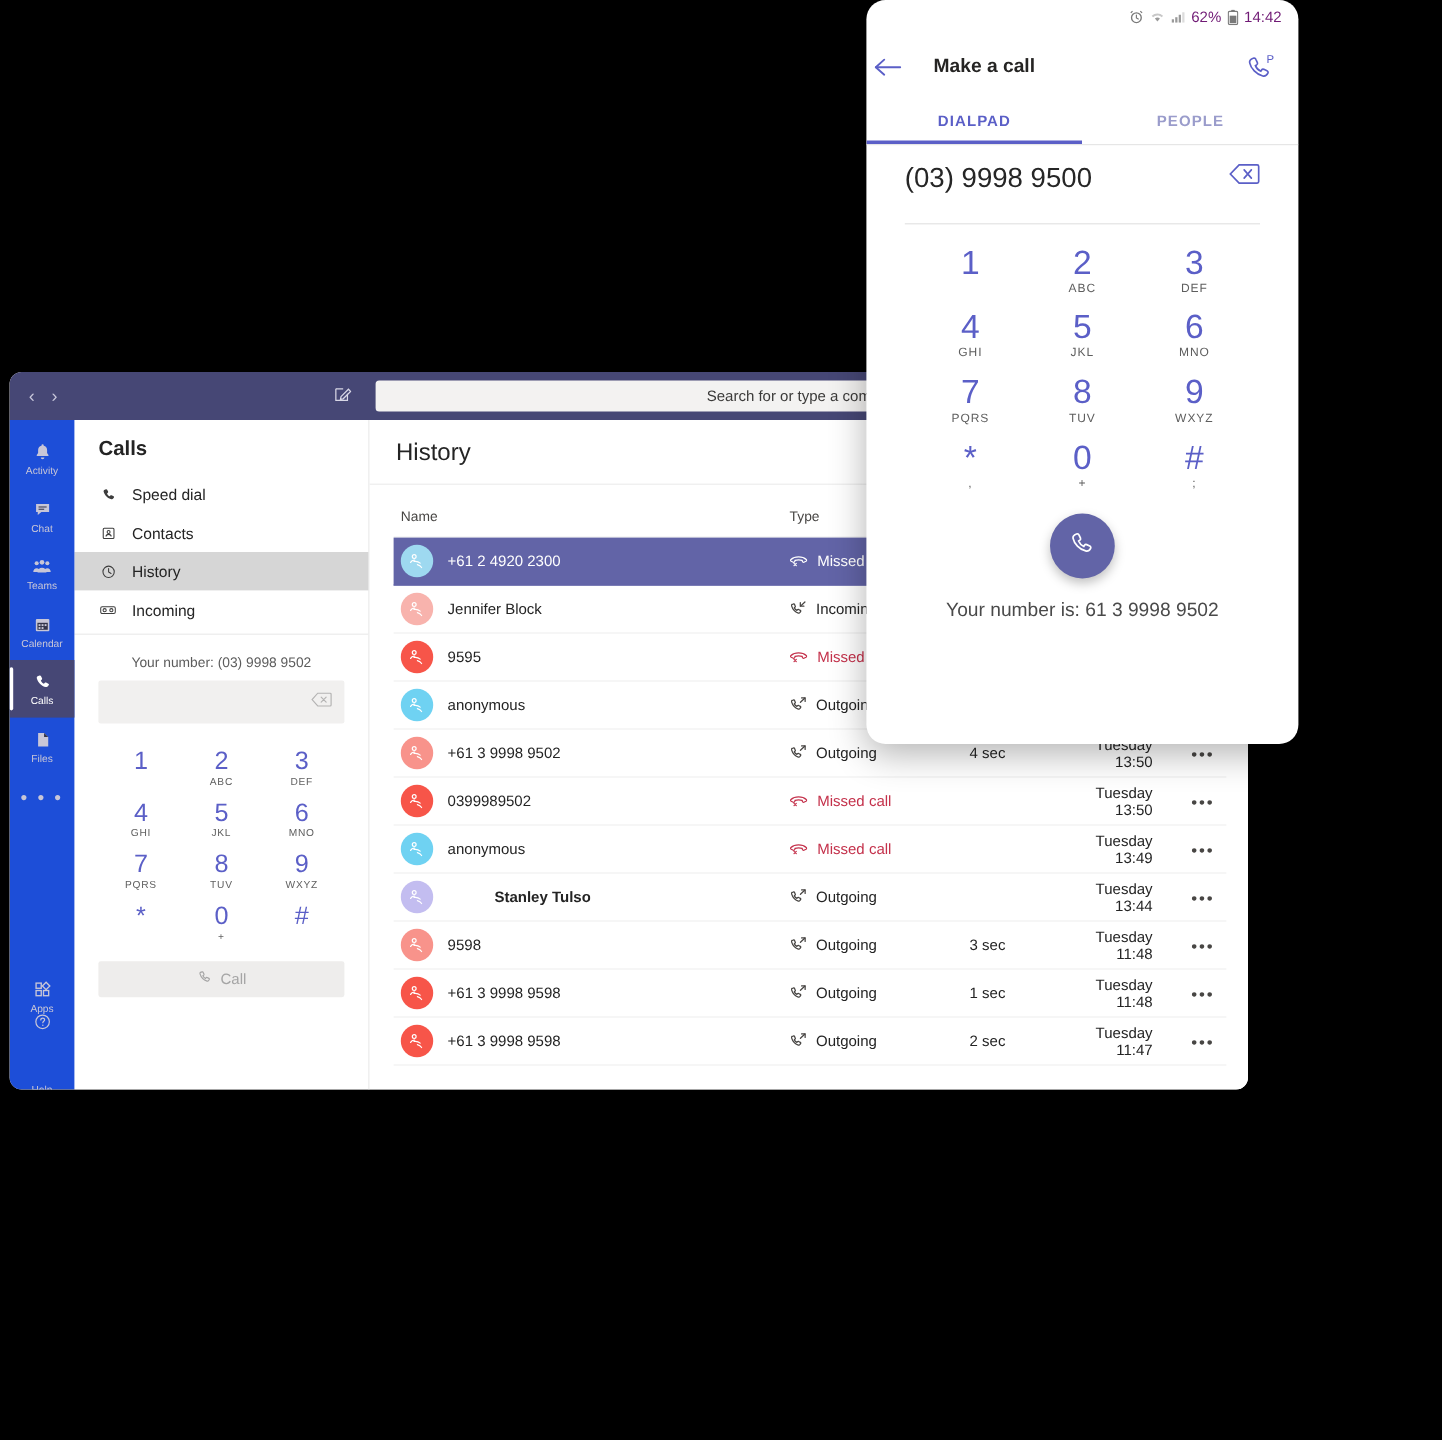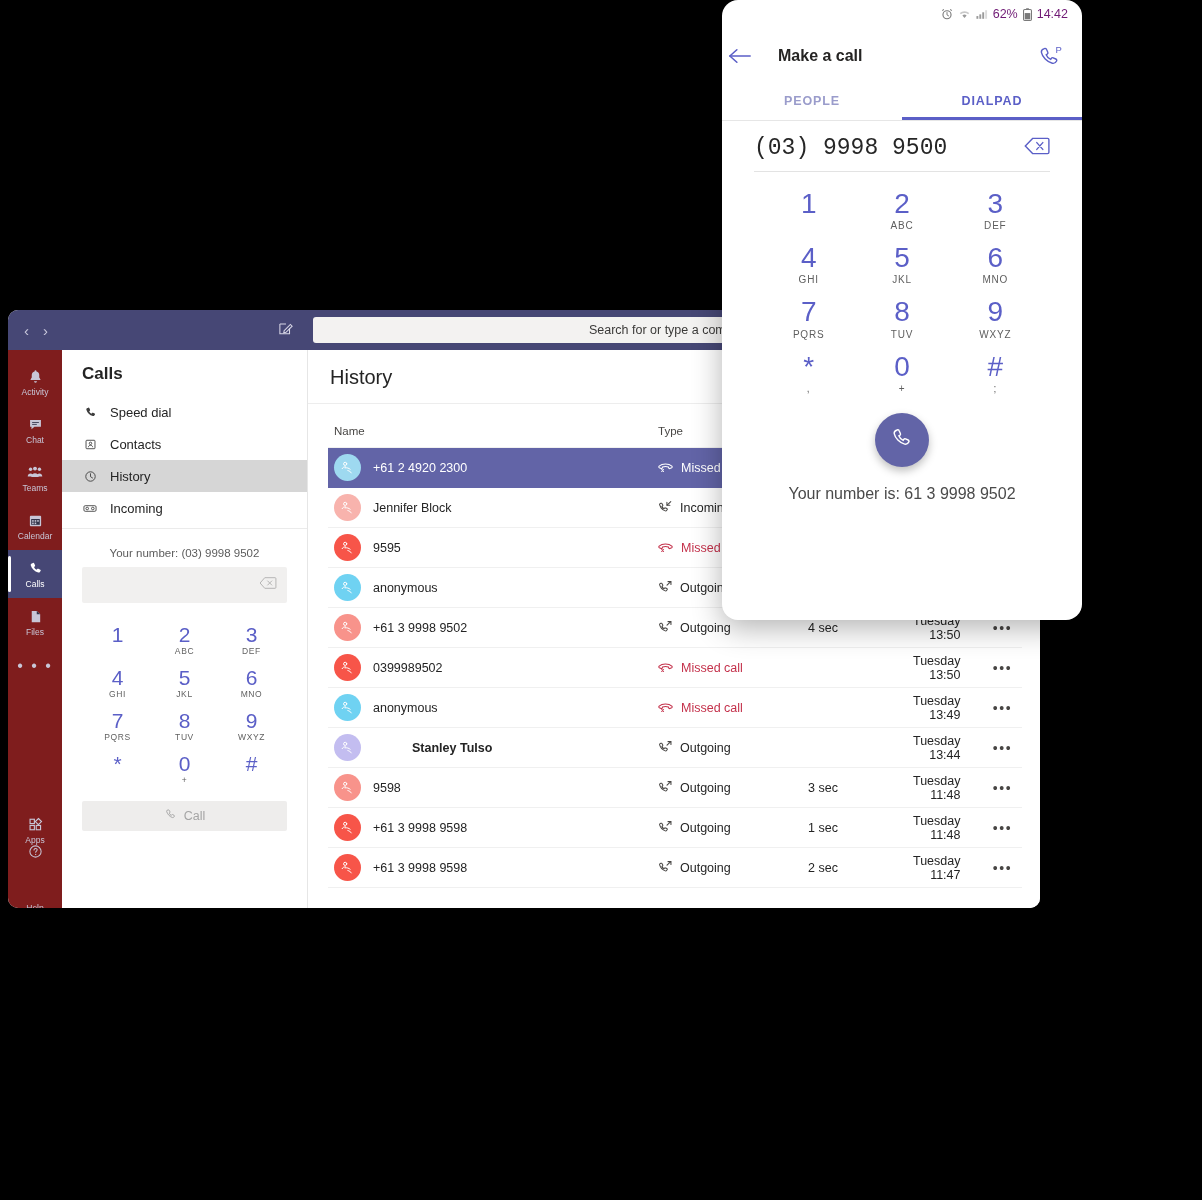--- a/index.html
+++ b/index.html
@@ -34,21 +34,21 @@
     width: 720px; height: 26px;
     background: #f3f2f1; border-radius: 3px;
     display: flex; align-items: center; justify-content: center;
     font-size: 12.5px; color: #3b3a39;
   }
 
   .dt-body { display: flex; height: 558px; }
 
   
   .rail {
-    width: 54px; background: #7f1d1d; flex: 0 0 54px;
+    width: 54px; background: #1d4ed8; flex: 0 0 54px;
     display: flex; flex-direction: column; align-items: center;
     padding-top: 8px; position: relative;
   }
   .rail-item {
     width: 54px; height: 48px;
     display: flex; flex-direction: column; align-items: center; justify-content: center;
     color: #c8c6d7; font-size: 8.5px; gap: 1px;
     cursor: pointer; position: relative;
   }
   .rail-item .glyph { height: 19px; display:flex; align-items:center; justify-content:center; }
@@ -146,22 +146,22 @@
   .mb-title { font-size: 16px; font-weight: bold; color: #252423; margin-left: 26px; }
   .mb-park { position: absolute; right: 18px; top: 16px; color: #5b5fc7; cursor: pointer; }
   .mb-tabs { display: flex; border-bottom: 1px solid #e6e6e6; }
   .mb-tab {
     flex: 1; text-align: center; font-size: 12.5px; font-weight: bold;
     letter-spacing: .9px; color: #9a9ccb; padding: 10px 0 12px; cursor: pointer;
   }
   .mb-tab.active { color: #5b5fc7; box-shadow: inset 0 -3px 0 #5b5fc7; }
 
   .mb-display {
-    margin: 14px 32px 0; display: flex; align-items: center; justify-content: space-between;
-    padding-bottom: 10px; border-bottom: 1px solid #e3e3e3; font-family: Liberation Mono, monospace;
+    margin: 14px 32px 0; display: flex; align-items: flex-start; justify-content: space-between;
+    padding-bottom: 24px; border-bottom: 1px solid #e3e3e3;
   }
   .mb-number { font-size: 23px; color: #262626; }
   .mb-bs { color: #5b5fc7; cursor: pointer; }
 
   .mb-keypad { padding: 10px 40px 0; }
   .mb-row { display: flex; }
   .mb-key { flex: 1; text-align: center; padding: 6px 0 2px; cursor: pointer; }
   .mb-num { font-size: 28px; color: #5b5fc7; line-height: 1.15; }
   .mb-sub { font-size: 10px; color: #5e5e5e; letter-spacing: .8px; height: 14px; }
 
@@ -740,22 +740,22 @@
       <span class="mb-title">Make a call</span>
       <span class="mb-park">
         <svg width="26" height="26" viewBox="0 0 26 26" fill="none" stroke="#5b5fc7" stroke-width="1.4">
           <path d="M6.3 4.6c1.1-.6 2 .2 2.3 1l1.2 2.6c.3.7 0 1.5-.6 1.9l-1 .6c.8 2.1 2.4 3.8 4.5 4.7l.6-1c.4-.6 1.2-.9 1.9-.6l2.6 1.2c.8.4 1.2 1.3.8 2-1 1.9-2.6 2.7-4.3 2.3C9 18 4.3 12.9 3.4 8.4c-.3-1.6.6-3 2.9-3.8z"></path>
           <text x="17.5" y="8.6" font-size="9.5" fill="#5b5fc7" stroke="none" font-family="Liberation Sans, sans-serif">P</text>
         </svg>
       </span>
     </div>
 
     <div class="mb-tabs">
+      <div class="mb-tab active">DIALPAD</div>
       <div class="mb-tab">PEOPLE</div>
-      <div class="mb-tab active">DIALPAD</div>
     </div>
 
     <div class="mb-display">
       <div class="mb-number">(03) 9998 9500</div>
       <div class="mb-bs">
         <svg width="26" height="20" viewBox="0 0 26 20" fill="none" stroke="#5b5fc7" stroke-width="1.4">
           <path d="M8.6 2.4h15a1.3 1.3 0 011.3 1.3v12.6a1.3 1.3 0 01-1.3 1.3h-15L1.3 10z"></path>
           <path d="M12.8 6.6l6 6.8M18.8 6.6l-6 6.8" stroke-linecap="round"></path>
         </svg>
       </div>

